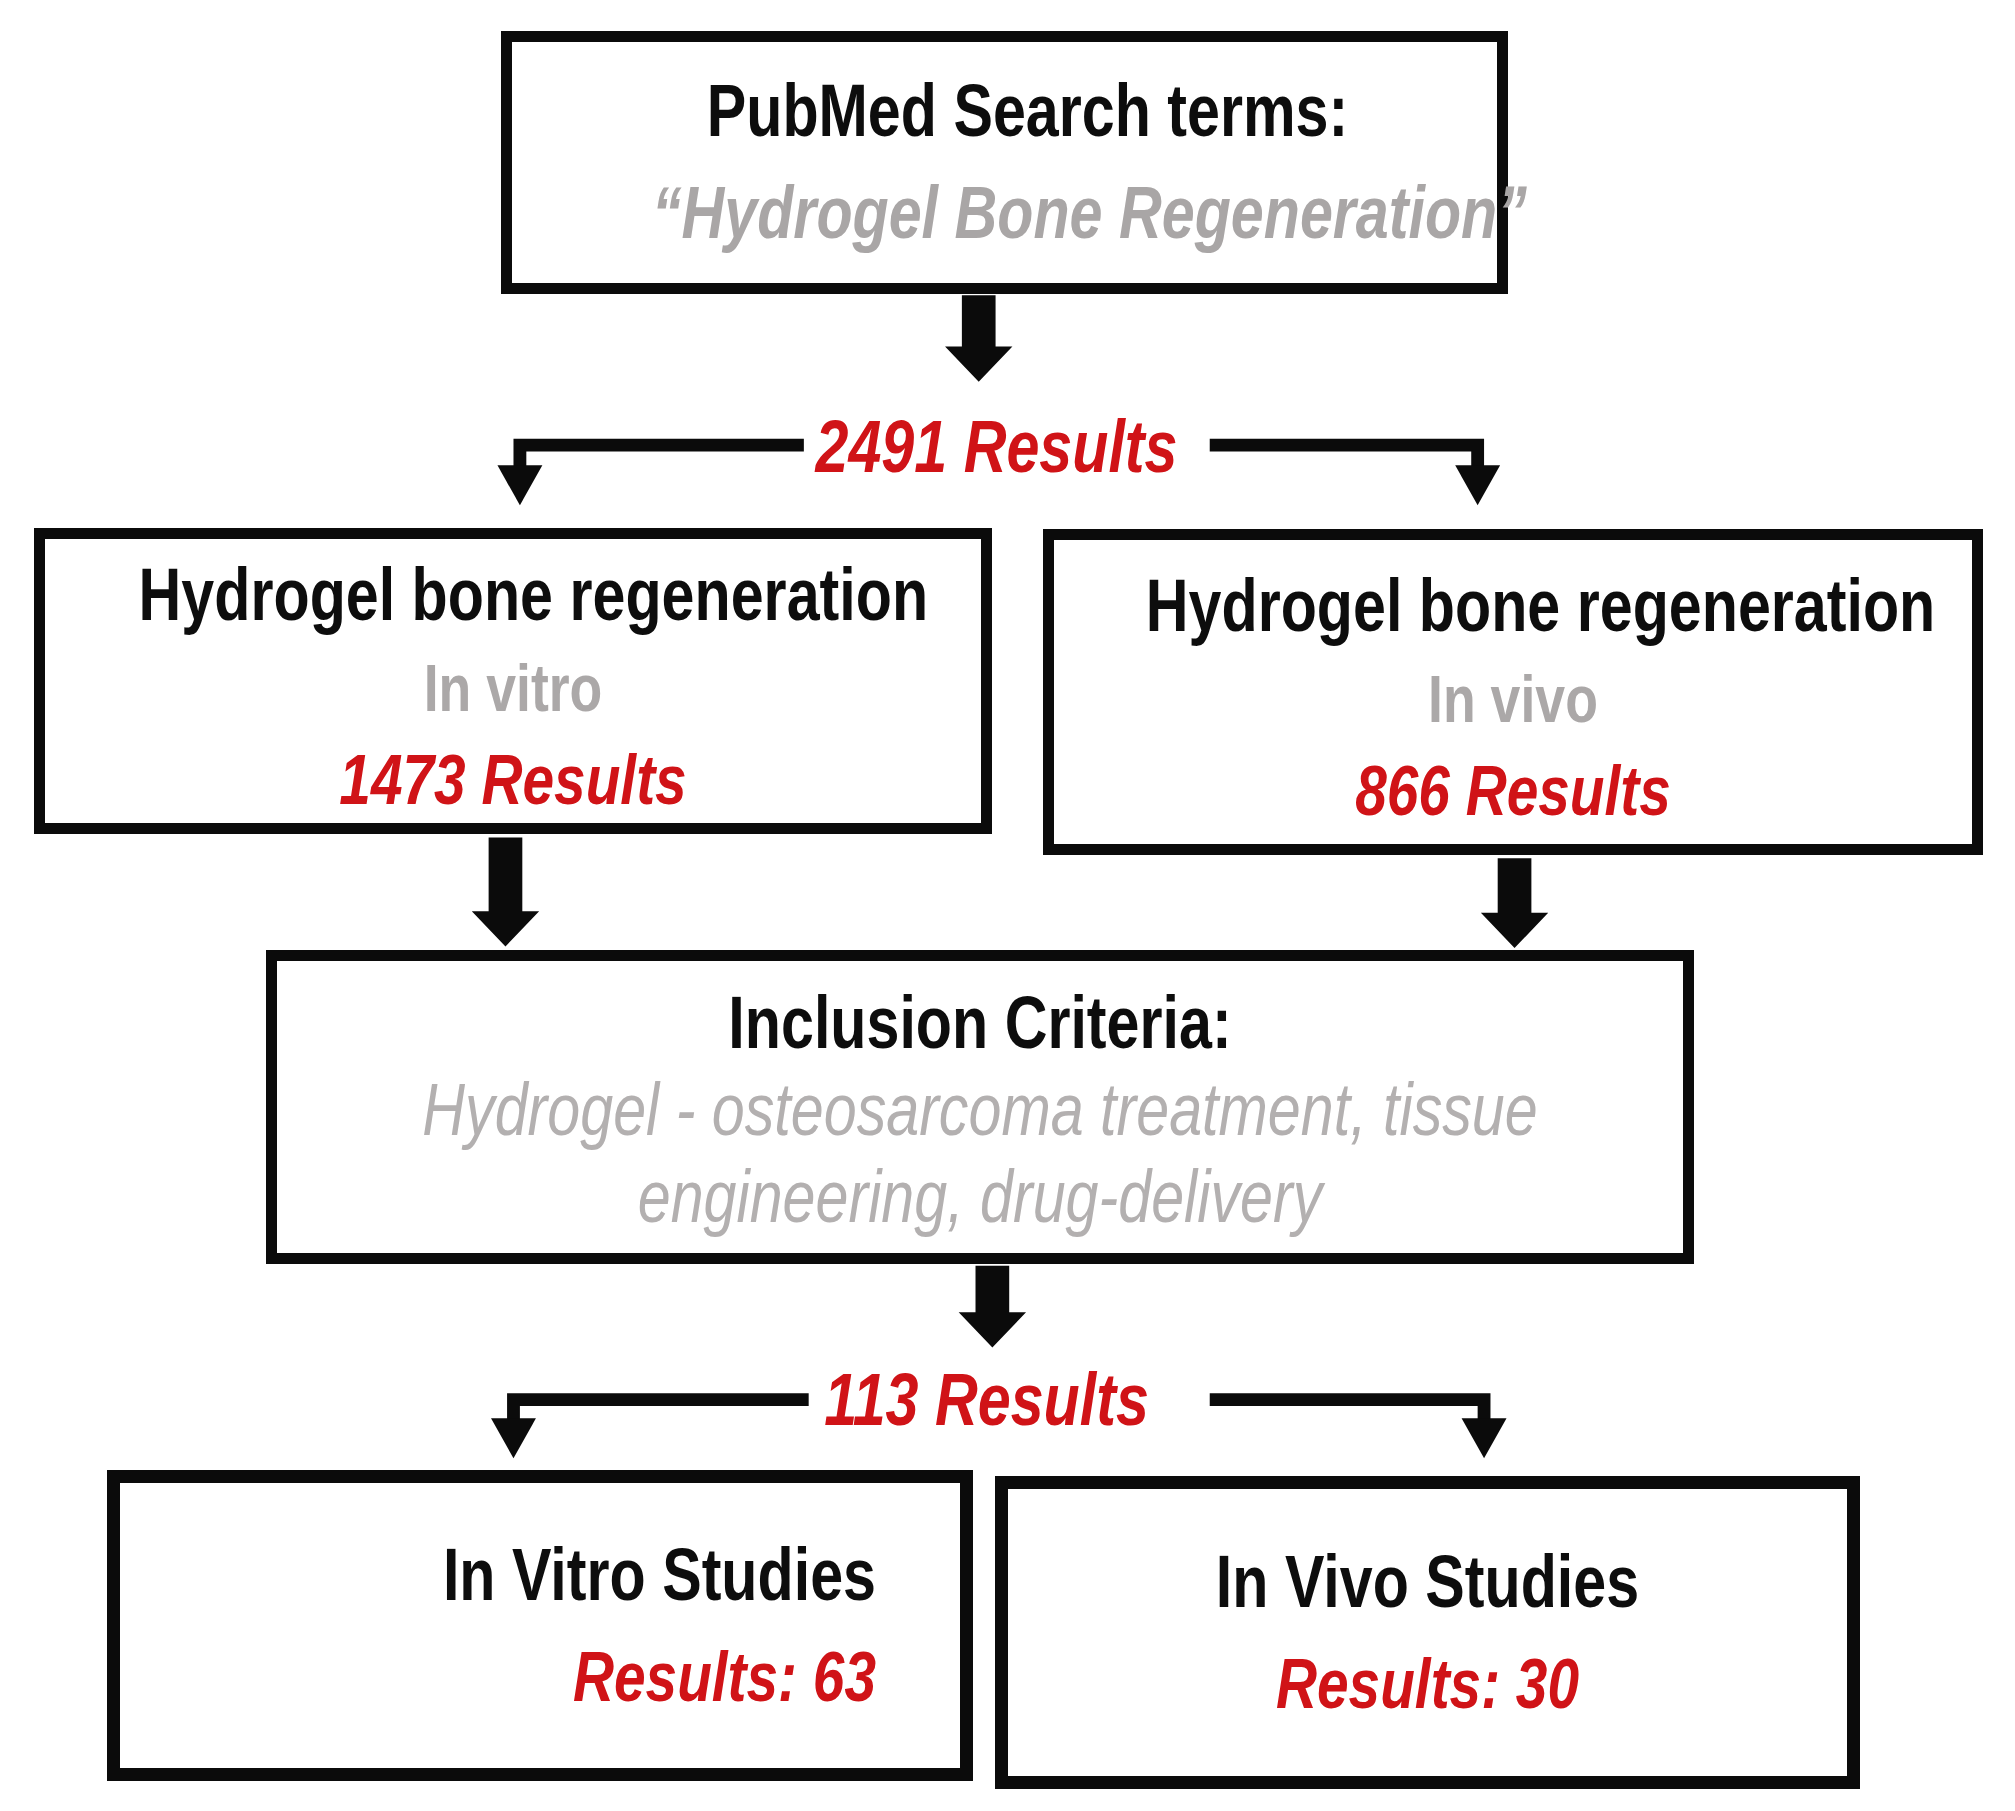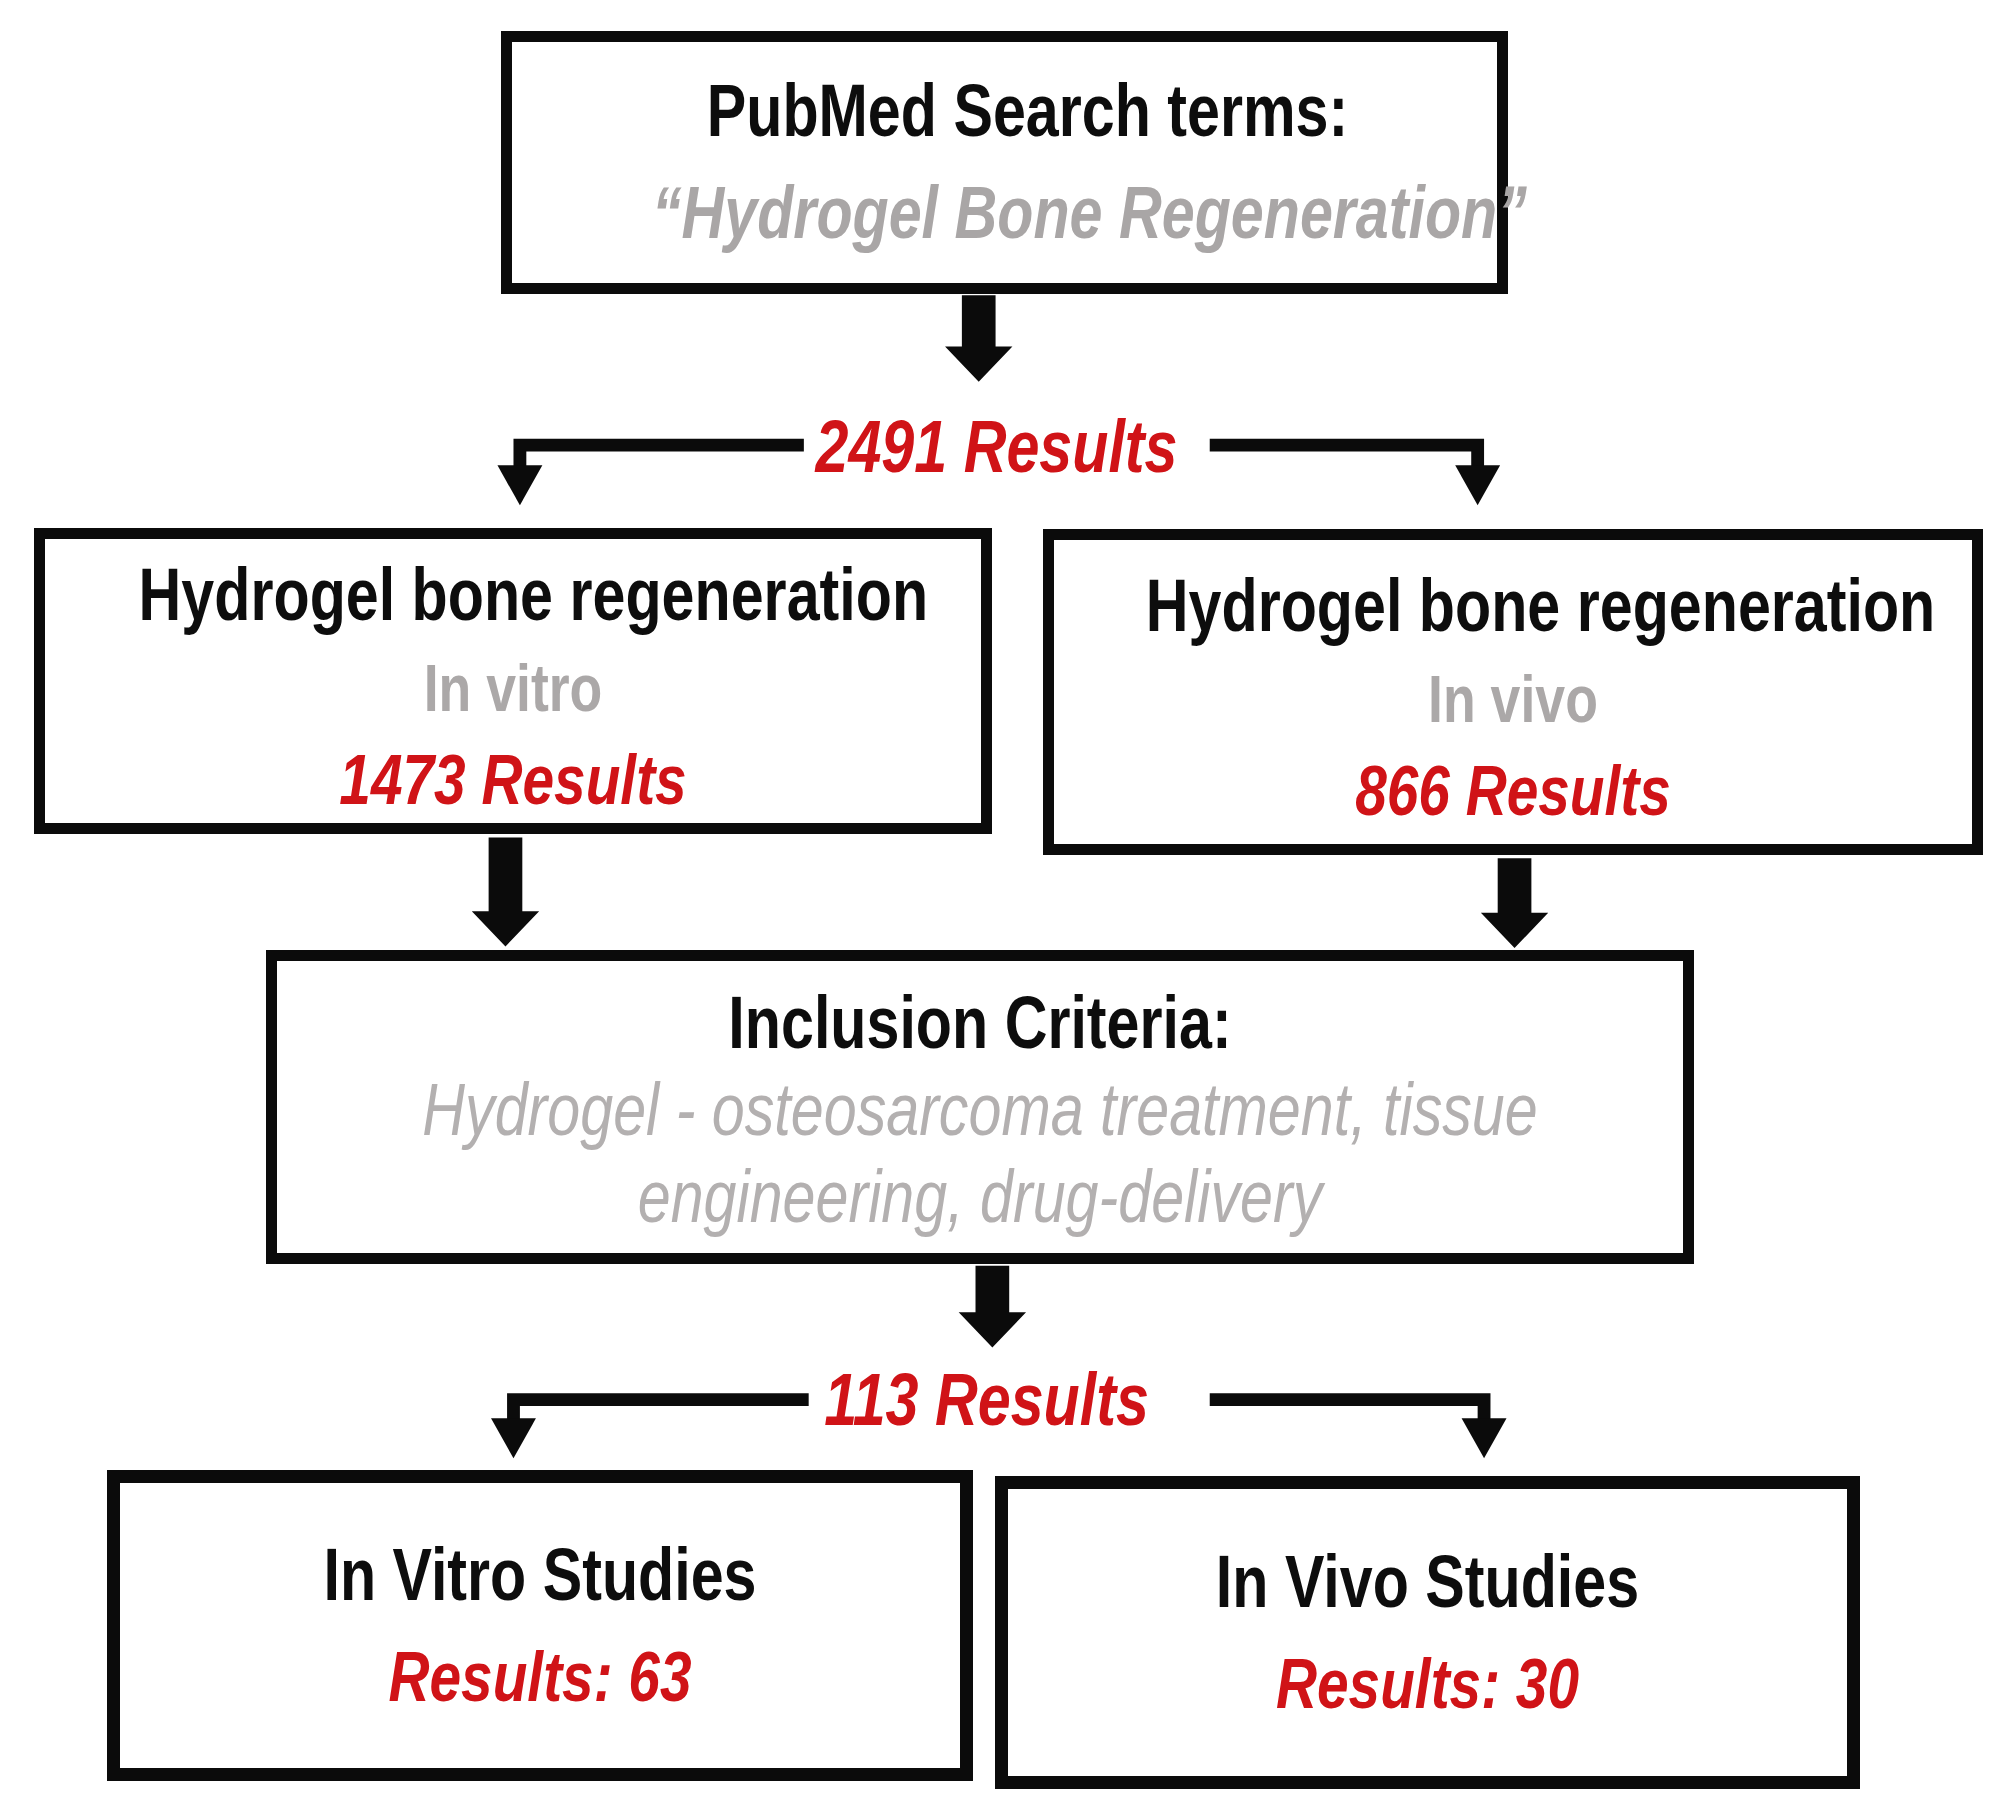--- a/index.html
+++ b/index.html
@@ -44,21 +44,21 @@
   .t-title { font-size: 74px; font-weight: 700; color: #0d0d0d; }
   .t-quote { font-size: 74px; font-weight: 700; font-style: italic; color: #a9a6a6; }
   .t-sub   { font-size: 67px; font-weight: 700; color: #aba8a8; }
   .t-red   { font-size: 71px; font-weight: 700; font-style: italic; color: #d01317; }
   .t-inc   { font-size: 74px; font-weight: 400; font-style: italic; color: #b3b0b0; }
 
   #box1 { left: 501px;  top: 30.5px;   width: 1007px; height: 263px; gap: 22.5px; padding-left: 46px; }
   #box2 { left: 34px;   top: 528px;  width: 958px; height: 306px; gap: 17.6px; padding-top: 11.2px; }
   #box3 { left: 1043px; top: 529px;  width: 940px; height: 326px; gap: 17.6px; padding-top: 11.2px; }
   #box4 { left: 266px;  top: 950px; width: 1428px; height: 314px; gap: 7px; padding-top: 6.4px; }
-  #box5 { left: 107px;  top: 1470px; width: 866px; height: 311px; border-width: 13.6px; gap: 24px; }
+  #box5 { left: 107px;  top: 1470px; width: 866px; height: 311px; border-width: 13.6px; gap: 24px; text-align: right; }
   #box6 { left: 995px; top: 1476px; width: 865px; height: 313px; border-width: 13.6px; gap: 24px; }
 
   .free {
     position: absolute;
     text-align: center;
     white-space: nowrap;
     line-height: 1.1;
     font-size: 74px;
     font-weight: 700;
     font-style: italic;

